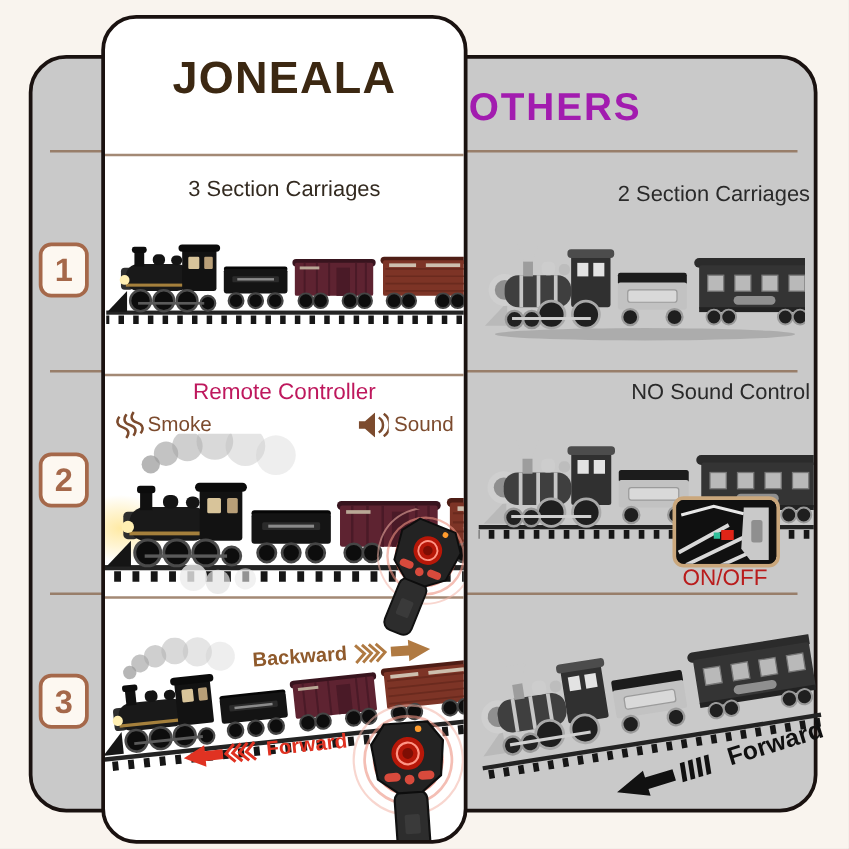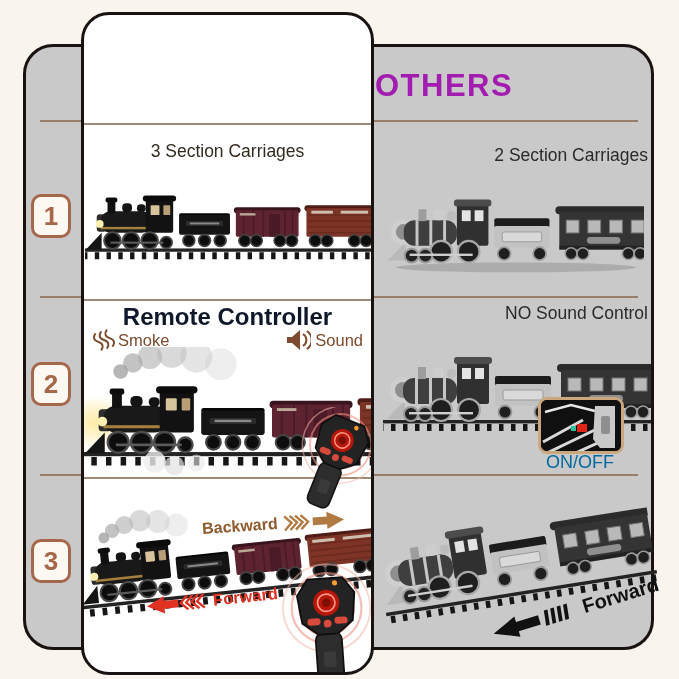--- a/index.html
+++ b/index.html
@@ -16,32 +16,32 @@
   .others-title{position:absolute;left:375px;width:280px;top:68px;text-align:left;
     font-size:31px;font-weight:800;letter-spacing:1.5px;color:#a21caf}
   .rlabel{position:absolute;left:382px;width:266px;text-align:right;
     font-size:17.5px;color:#2a2a2a}
   .card{position:absolute;left:81px;top:12px;width:293px;height:663px;background:#ffffff;
     border:3px solid #1a1210;border-radius:28px;overflow:hidden;z-index:5}
   .cdiv{position:absolute;left:0;width:100%;height:2px;background:#8c6b52;opacity:.8}
   .logo{position:absolute;top:26px;left:0;width:100%;text-align:center;font-size:36px;
     font-weight:800;letter-spacing:1px;color:#3c2812}
   .clabel{position:absolute;left:0;width:100%;text-align:center;font-size:17.5px;color:#332a20}
-  .clabel.bold{font-weight:700;font-size:24px;color:#0f172a}
+  .clabel.bold{font-weight:400;font-size:18px;color:#be185d}
   .feature-tag{position:absolute;display:flex;align-items:center;gap:4px;
     font-size:16.5px;font-weight:400;color:#7c4b2e}
   .annot{position:absolute;display:flex;align-items:center;gap:5px;font-weight:700}
   .backward{left:118px;top:498px;color:#8f5a2c;font-size:16px;transform:rotate(-4deg)}
   .forwardL{left:58px;top:574px;color:#e03222;font-size:16.5px;transform:rotate(-6deg)}
   .fwd-black{position:absolute;left:488px;top:596px;display:flex;align-items:center;gap:7px;
     font-size:20px;font-weight:700;color:#101010;transform:rotate(-17deg);z-index:2}
   .onoff-inset{position:absolute;left:538px;top:397px;width:86px;height:57px;
     border:3px solid #caa77c;border-radius:9px;overflow:hidden;z-index:3;background:#101010}
   .onoff-label{position:absolute;left:530px;top:452px;width:100px;text-align:center;
-    font-size:18px;color:#0369a1;z-index:3}
+    font-size:18px;color:#b91c1c;z-index:3}
   svg{display:block}
 </style>
 </head>
 <body>
 
 <div class="canvas">
 
   <svg width="0" height="0" style="position:absolute" aria-hidden="true">
     <defs>
       <radialGradient id="headGlow" cx="50%" cy="50%" r="50%">
@@ -296,20 +296,21 @@
   </div>
 
   <div class="fwd-black">
     <svg width="88" height="26" viewBox="0 0 92 26">
       <use href="#arrow-black-left"></use>
     </svg>
     <span>Forward</span>
   </div>
 
   <div class="card">
+    <div class="logo">JONEALA</div>
     <div class="cdiv" style="top:108px"></div>
     <div class="cdiv" style="top:284px"></div>
     <div class="cdiv" style="top:462px"></div>
 
     <div class="clabel" style="top:126px">3 Section Carriages</div>
     <svg class="abs" style="left:1px;top:158px" width="289" height="96" viewBox="0 0 295 96">
       <g transform="translate(-2,76)">
           <use href="#track300"></use>
         </g>
       <g transform="translate(0,4)">

